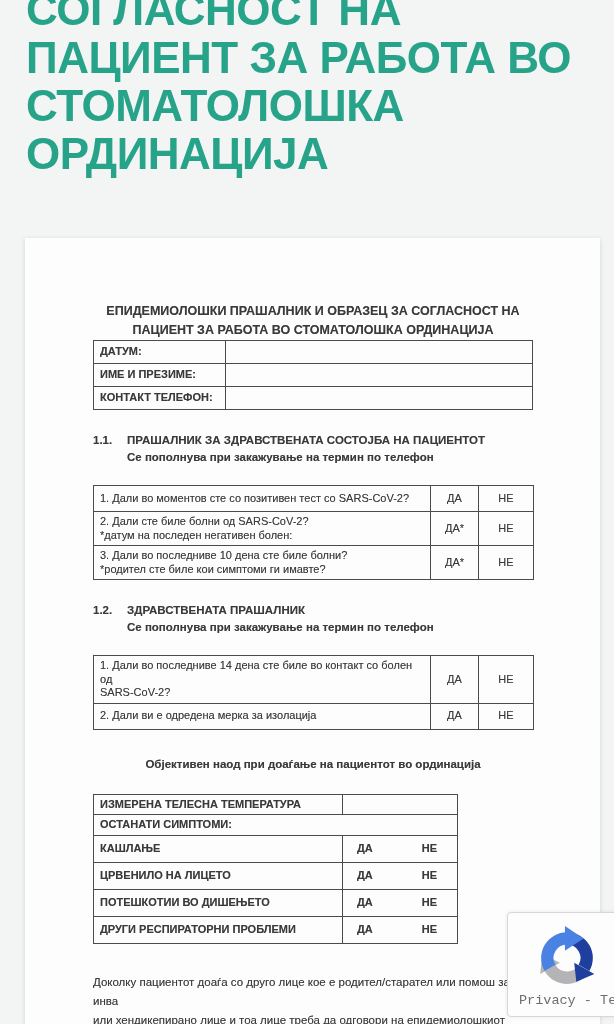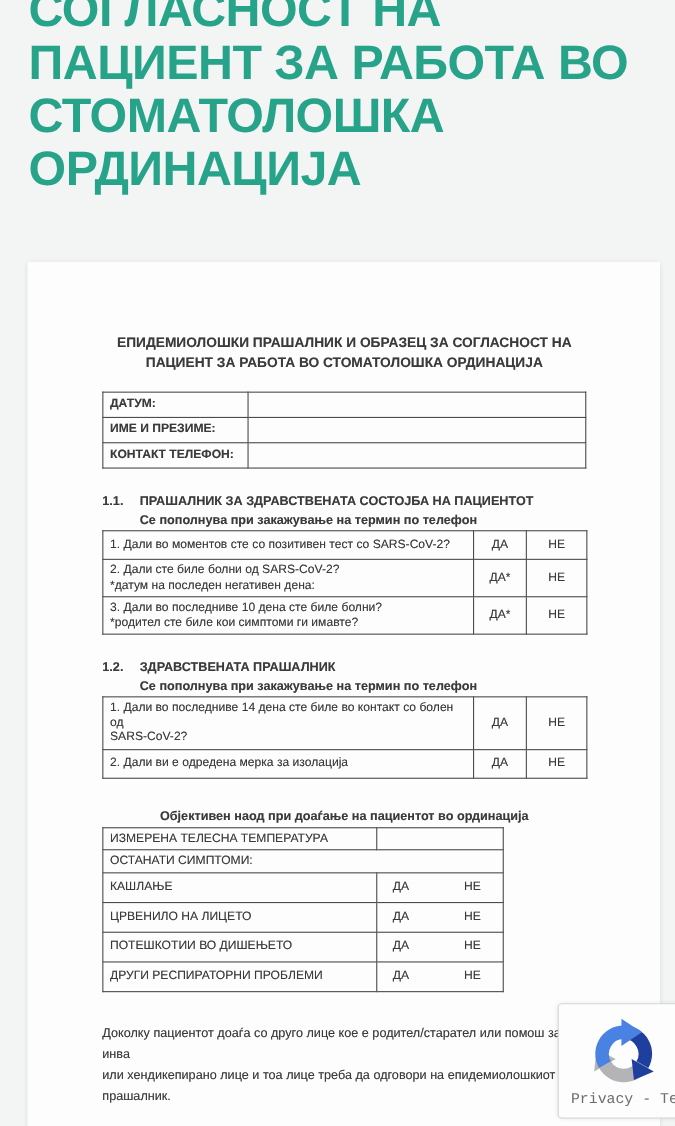--- a/index.html
+++ b/index.html
@@ -57,36 +57,36 @@
     table-layout: fixed;
   }
   table.tbl td {
     border: 1.5px solid #4b4b4b;
     vertical-align: middle;
     padding: 3px 6px;
     font-size: 11px;
     line-height: 13.5px;
   }
 
-  .info-tbl { width: 440px; margin-top: 16px; }
+  .info-tbl { width: 440px; margin-top: 0; }
   .info-tbl tr { height: 23px; }
   .info-tbl td.lbl { width: 132px; font-weight: 700; }
 
   .sec { display: flex; margin-top: 22px; font-weight: 700; font-size: 11.5px; line-height: 17px; }
   .sec .sec-num { width: 34px; flex: 0 0 34px; }
 
-  .qa-tbl { width: 440px; margin-top: 0; padding-left: 24px; }
+  .qa-tbl { width: 440px; margin-top: 19px; padding-left: 24px; }
   .qa-tbl td.q  { width: 337px; }
   .qa-tbl td.yn { width: 48px; text-align: center; }
   .qa-tbl td.yn:last-child { width: 55px; }
   .qa-tbl tr { height: 26px; }
 
   .obj-title { margin-top: 28px; text-align: center; font-weight: 700; font-size: 11.5px; }
 
-  .sym-tbl { width: 364px; margin-top: 4px; }
+  .sym-tbl { width: 364px; margin-top: 24px; font-weight: bold; }
   .sym-tbl td.q { width: 249px; }
   .sym-tbl td.sym-val { width: 115px; }
   .sym-tbl tr.sym-row { height: 27px; }
   .sym-tbl td.yn2 { padding: 0; }
   .sym-tbl td.yn2 .yn-wrap {
     display: flex;
     justify-content: space-between;
     padding: 0 20px 0 14px;
   }
 
@@ -167,21 +167,21 @@
         <td class="q">
           <div>1. Дали во моментов сте со позитивен тест со SARS-CoV-2?</div>
           <div></div>
         </td>
         <td class="yn">ДА</td>
         <td class="yn">НЕ</td>
       </tr>
       <tr>
         <td class="q">
           <div>2. Дали сте биле болни од SARS-CoV-2?</div>
-          <div>*датум на последен негативен дена:</div>
+          <div>*датум на последен негативен болен:</div>
         </td>
         <td class="yn">ДА*</td>
         <td class="yn">НЕ</td>
       </tr>
       <tr>
         <td class="q">
           <div>3. Дали во последниве 10 дена сте биле болни?</div>
           <div>*родител сте биле кои симптоми ги имавте?</div>
         </td>
         <td class="yn">ДА*</td>

